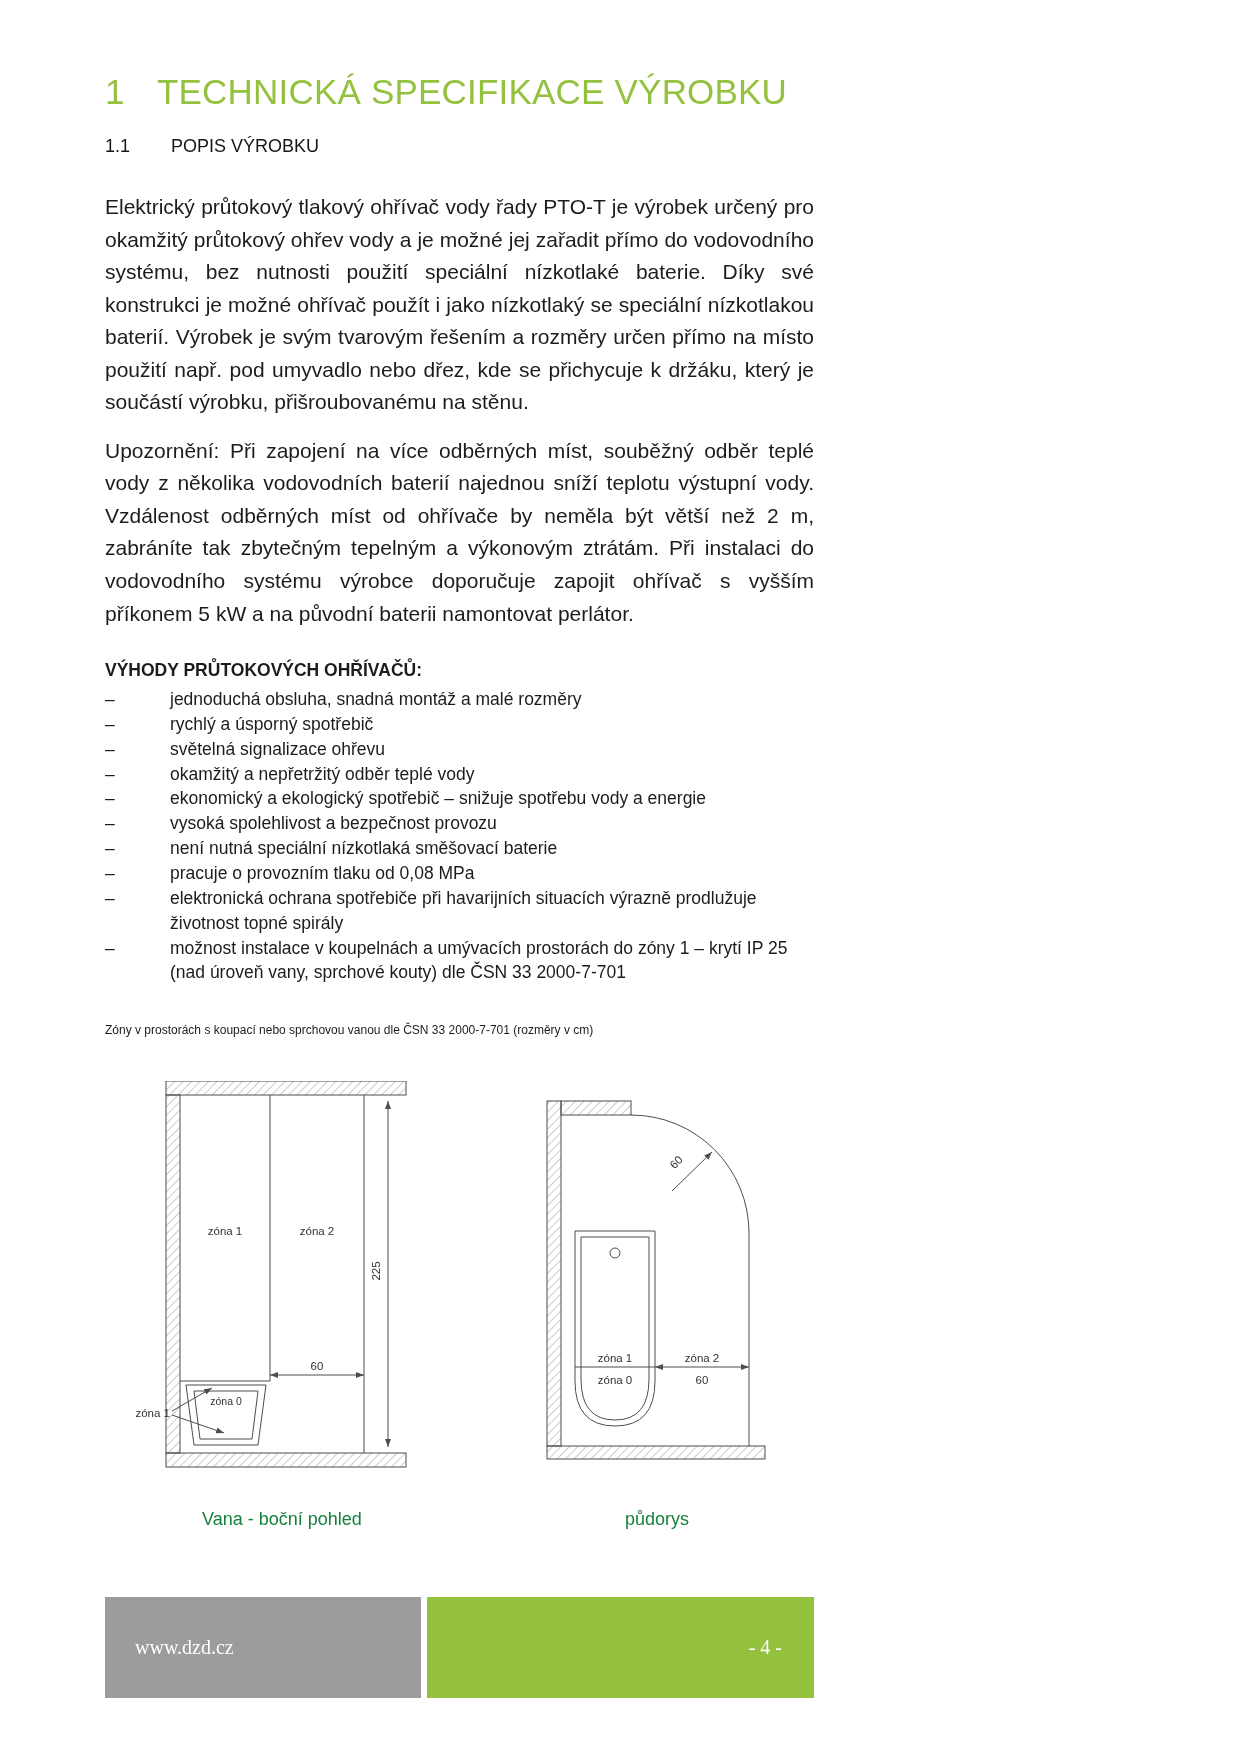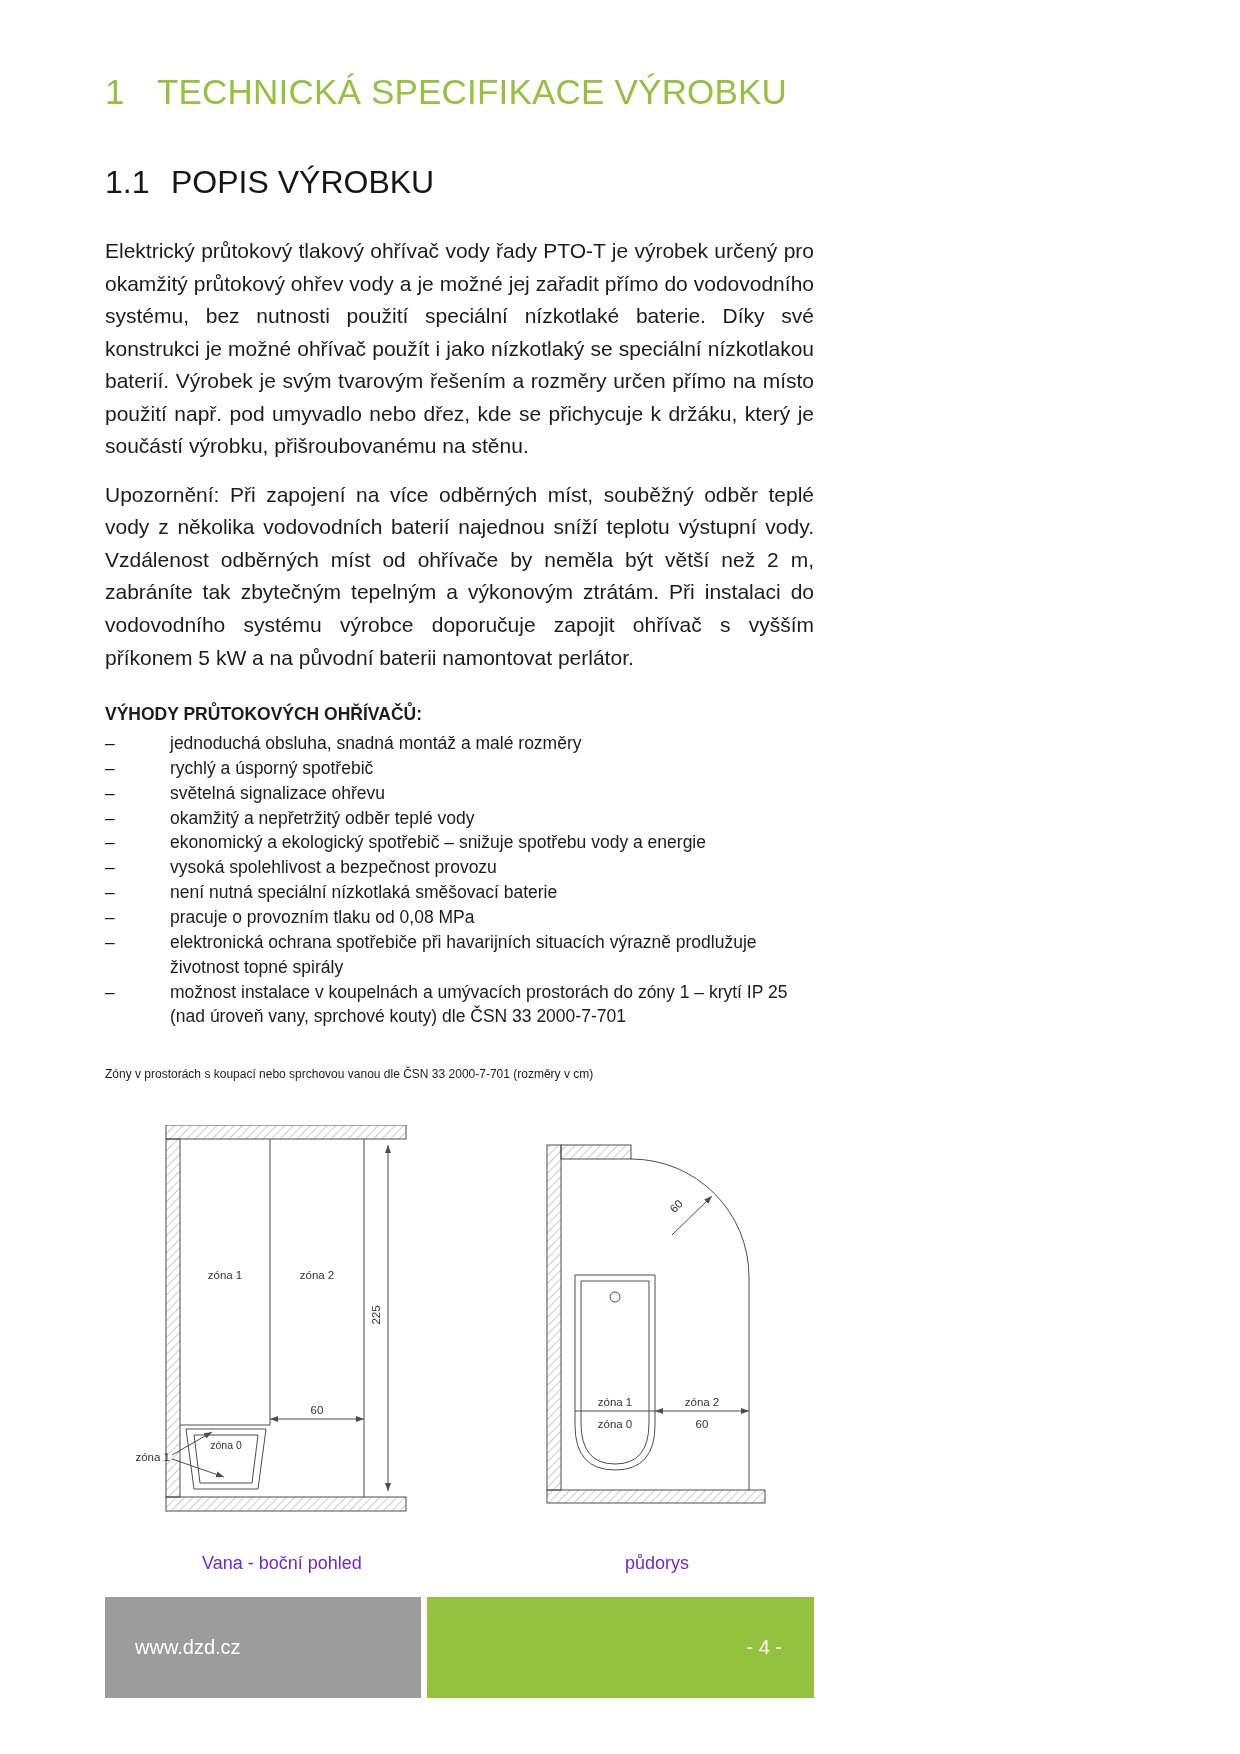--- a/index.html
+++ b/index.html
@@ -3,45 +3,45 @@
 <meta charset="utf-8">
 <style>
   * { margin:0; padding:0; box-sizing:border-box; }
   :root { --accent:#94c13e; --gray:#9c9c9c; --ink:#1c1c1c; }
   body { background:#ffffff; font-family:"Liberation Sans", sans-serif; color:var(--ink); }
   .page { position:relative; width:1044px; height:1754px; background:#ffffff; overflow:hidden; }
   .content { margin:0 230px 0 105px; padding-top:72px; }
 
   .h1 { color:var(--accent); font-size:35px; font-weight:normal; letter-spacing:0.2px; }
   .h1 .num { display:inline-block; min-width:52px; }
-  .h2 { margin-top:52px; font-size:32px; font-weight:normal; color:#161616; }
+  .h2 { margin-top:24px; font-size:18px; font-weight:normal; color:#161616; }
   .h2 .num { display:inline-block; min-width:66px; }
 
   p.body { font-size:21px; line-height:1.55; text-align:justify; }
   .para1 { margin-top:34px; }
   .para2 { margin-top:16px; line-height:1.62; }
 
   .adv-head { margin-top:30px; font-size:17.5px; font-weight:bold; }
   .adv-list { margin-top:6px; }
   .adv-row { display:flex; font-size:17.5px; line-height:1.42; }
   .adv-row .dash { flex:0 0 65px; }
   .adv-row .adv-text { flex:1; }
 
   .zones-note { margin-top:38px; font-size:12px; }
 
   .figure { margin-top:44px; display:flex; justify-content:center; align-items:flex-start; gap:95px; }
   .fig-col { display:flex; flex-direction:column; align-items:center; }
-  .fig-caption { margin-top:28px; font-size:18px; color:#6d28d9; }
+  .fig-caption { margin-top:28px; font-size:18px; color:#15803d; }
   .fig-label { margin-top:30px; text-align:center; font-size:18px; font-weight:bold; color:var(--accent); }
 
   svg.diagram { display:block; }
   svg .dlabel text { font-size:11.5px; font-family:"Liberation Sans", sans-serif; }
   svg .dlabel text.small { font-size:10.5px; }
 
-  .footer { position:absolute; left:105px; right:230px; bottom:56px; height:101px; display:flex; gap:6px; }
+  .footer { position:absolute; left:105px; right:230px; bottom:56px; height:101px; display:flex; gap:6px;font-family:Liberation Serif, serif; }
   .footer-gray { width:316px; background:var(--gray); color:#ffffff; display:flex; align-items:center; padding-left:30px; font-size:20px; }
   .footer-green { flex:1; background:var(--accent); color:#ffffff; display:flex; align-items:center; justify-content:flex-end; padding-right:32px; font-size:20px; }
 </style>
 </head>
 <body>
 
 <div class="page">
   <div class="content">
 
     <div class="h1">

